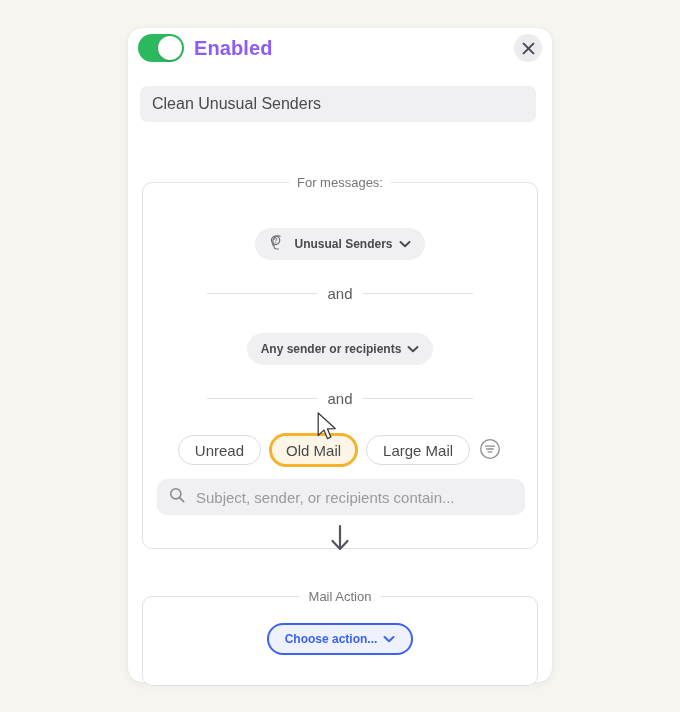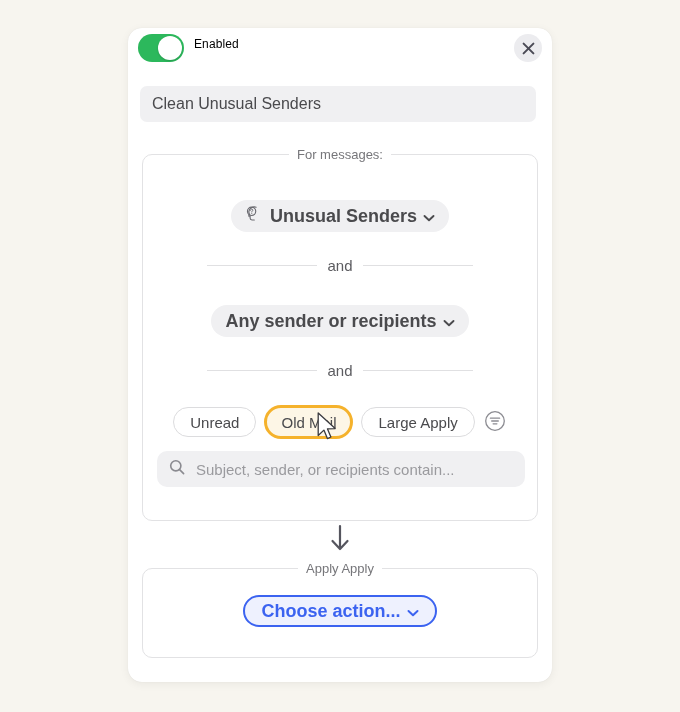--- a/index.html
+++ b/index.html
@@ -52,23 +52,24 @@
     width: 24px;
     height: 24px;
     border-radius: 50%;
     background: #ffffff;
     box-shadow: 0 1px 2px rgba(0,0,0,0.18);
   }
   #enabled-label {
     position: absolute;
     left: 66px;
     top: 9px;
-    font-size: 12px;
-    color: #000000;
+    font-size: 20px;
+    color: #8b5cf6;
     letter-spacing: 0.1px;
+    font-weight: bold;
   }
   #close-button {
     position: absolute;
     right: 10px;
     top: 6px;
     width: 28px;
     height: 28px;
     border-radius: 50%;
     background: #ececef;
     border: none;
@@ -98,20 +99,21 @@
     outline: none;
   }
 
   
   .group-box {
     position: absolute;
     box-sizing: border-box;
     border: 1px solid #e2e2e4;
     border-radius: 10px;
     background: #ffffff;
+    margin-top: 28px;
   }
   .group-legend {
     position: absolute;
     top: -8px;
     left: 50%;
     transform: translateX(-50%);
     background: #ffffff;
     padding: 0 8px;
     font-size: 13px;
     color: #76767a;
@@ -136,21 +138,21 @@
     display: inline-flex;
     align-items: center;
     justify-content: center;
     gap: 6px;
     height: 32px;
     padding: 0 14px;
     border-radius: 16px;
     background: #f0f0f2;
     border: none;
     font-family: "Liberation Sans", sans-serif;
-    font-size: 18px;
+    font-size: 12px;
     font-weight: bold;
     color: #4a4a4d;
     cursor: pointer;
     white-space: nowrap;
   }
   .pill .chev { display:block; }
 
   .pill-row {
     position: absolute;
     left: 0;
@@ -359,21 +361,21 @@
 
     <div id="and-sep-2" class="and-row">
       <div class="line"></div>
       <div class="and-text">and</div>
       <div class="line"></div>
     </div>
 
     <div id="chips-row">
       <button class="chip">Unread</button>
       <button class="chip selected">Old Mail</button>
-      <button class="chip">Large Apply</button>
+      <button class="chip">Large Mail</button>
       <button id="filter-options-icon">
         <span>
           <svg width="22" height="22" viewBox="0 0 22 22">
             <circle cx="11" cy="11" r="9.3" fill="none" stroke="#8c8c92" stroke-width="1.3"></circle>
             <path d="M6.4 8.2 H15.6 M7.7 11 H14.3 M9.1 13.8 H12.9" stroke="#8c8c92" stroke-width="1.3" stroke-linecap="round"></path>
           </svg>
         </span>
       </button>
     </div>
 
@@ -391,21 +393,21 @@
 
   <div id="flow-arrow">
     <span>
       <svg width="24" height="30" viewBox="0 0 24 30">
         <path d="M12 3 L12 25 M4.5 18 L12 26 L19.5 18" fill="none" stroke="#55555e" stroke-width="2.2" stroke-linecap="round" stroke-linejoin="round"></path>
       </svg>
     </span>
   </div>
 
   <div id="action-box" class="group-box">
-    <div class="group-legend">Apply Apply</div>
+    <div class="group-legend">Mail Action</div>
 
     <div id="action-pill-row" class="pill-row">
       <button id="choose-action-pill" class="pill">
         <span>Choose action...</span>
         <span class="chev">
           <svg width="12" height="8" viewBox="0 0 12 8">
             <path d="M1.5 2 L6 6.2 L10.5 2" fill="none" stroke="#3b63f0" stroke-width="2" stroke-linecap="round" stroke-linejoin="round"></path>
           </svg>
         </span>
       </button>

